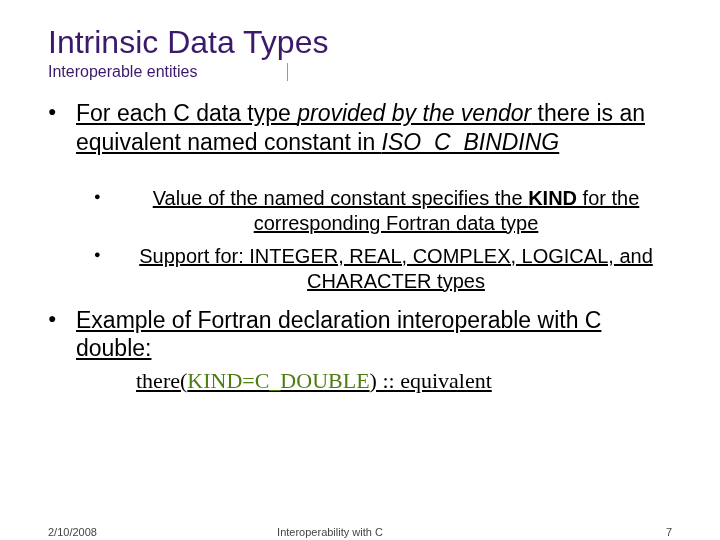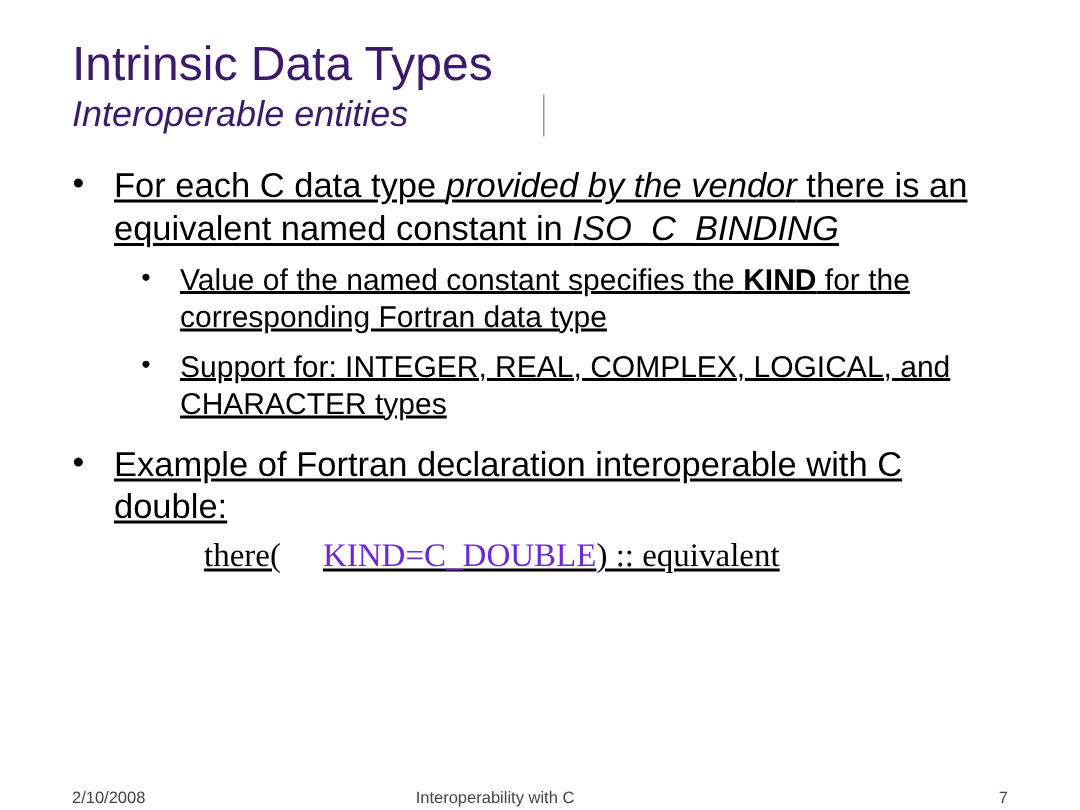--- a/index.html
+++ b/index.html
@@ -15,22 +15,21 @@
   .slide {
     padding: 24px 48px 0 48px;
   }
   .title {
     font-size: 32px;
     font-weight: normal;
     color: #3b1a6b;
     margin-bottom: 2px;
   }
   .subtitle {
-    font-size: 24px;
-    font-style: italic;
+    font-size: 16px;
     color: #3b1a6b;
     font-weight: normal;
     border-right: 1px solid #999;
     display: inline-block;
     padding-right: 90px;
     margin-bottom: 18px;
   }
   .lvl1 {
     list-style: none;
     margin-left: 0;
@@ -46,22 +45,23 @@
   .lvl1 > li::before {
     content: "●";
     position: absolute;
     left: 0;
     top: 4px;
     font-size: 14px;
     color: #000;
   }
   .lvl2 {
     list-style: none;
-    margin-top: 8px;
+    margin-top: 29px;
     margin-left: 18px;
+    text-align: center;
   }
   .lvl2 > li {
     position: relative;
     padding-left: 26px;
     font-size: 20px;
     line-height: 1.25;
     margin-bottom: 8px;
   }
   .lvl2 > li::before {
     content: "●";
@@ -72,21 +72,21 @@
     color: #000;
   }
   .italic { font-style: italic; }
   .bold { font-weight: bold; }
   .code-line {
     font-family: "Times New Roman", Times, serif;
     font-size: 22px;
     margin-left: 60px;
     margin-top: 4px;
   }
-  .code-navy { color: #6d28d9; margin-left: 28px; }
+  .code-navy { color: #4d7c0f; }
   .footer {
     position: absolute;
     bottom: 14px;
     left: 0;
     width: 720px;
     font-size: 11px;
     color: #444;
   }
   .footer-left { position: absolute; left: 48px; }
   .footer-center { position: absolute; left: 0; width: 660px; text-align: center; }

